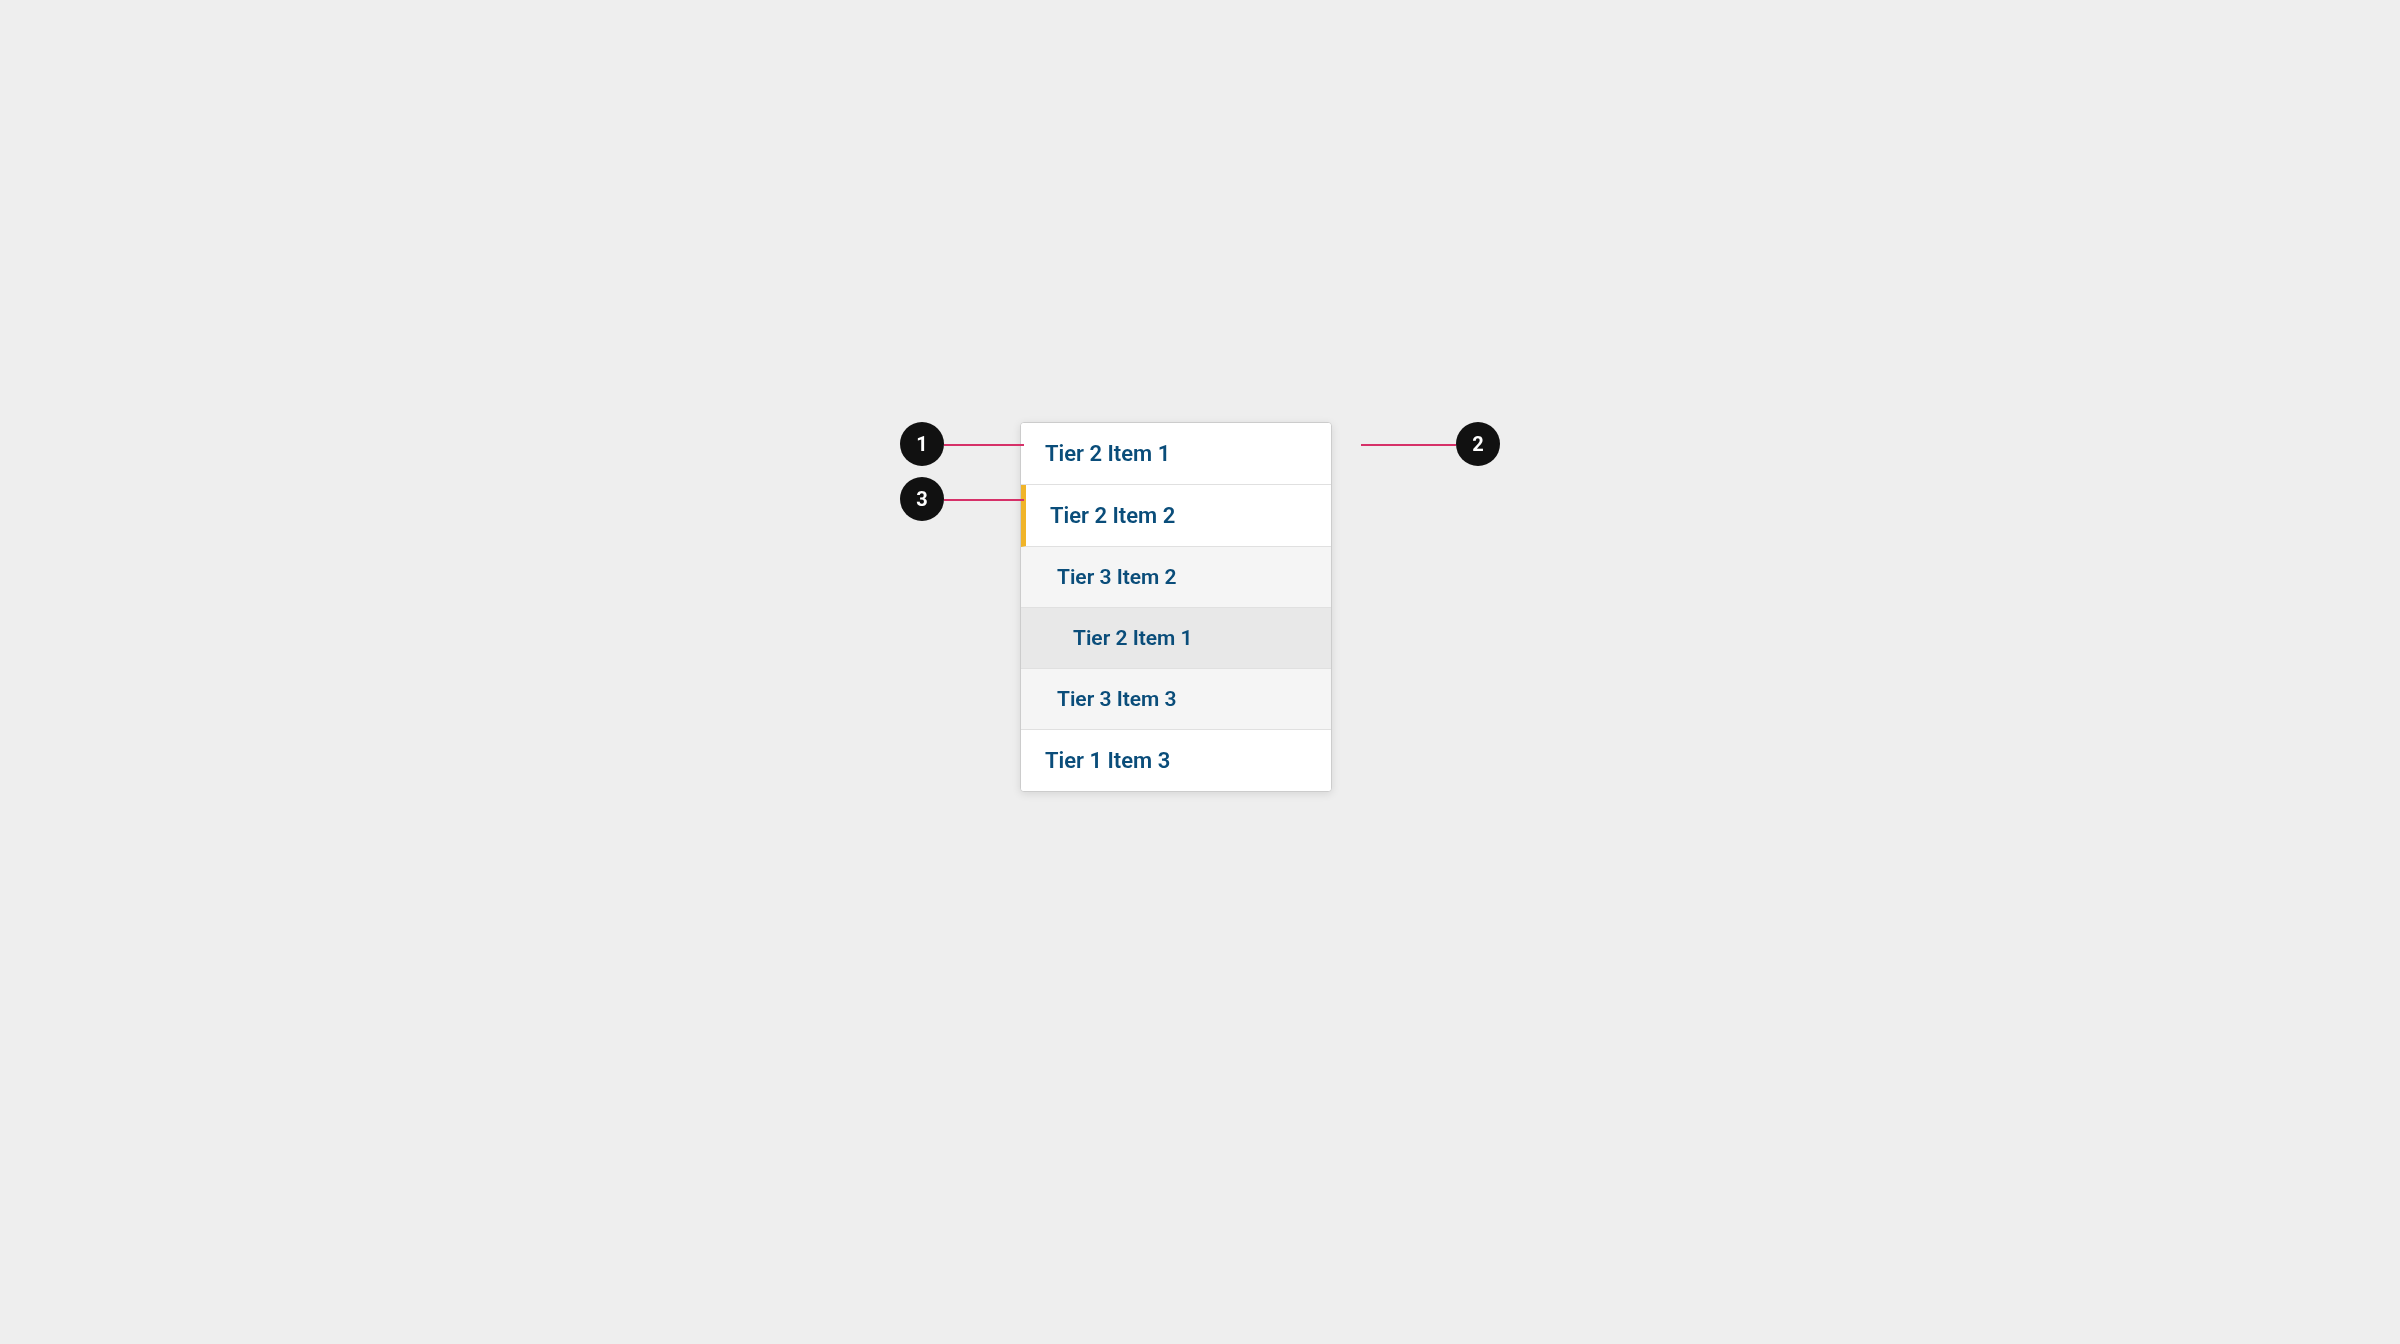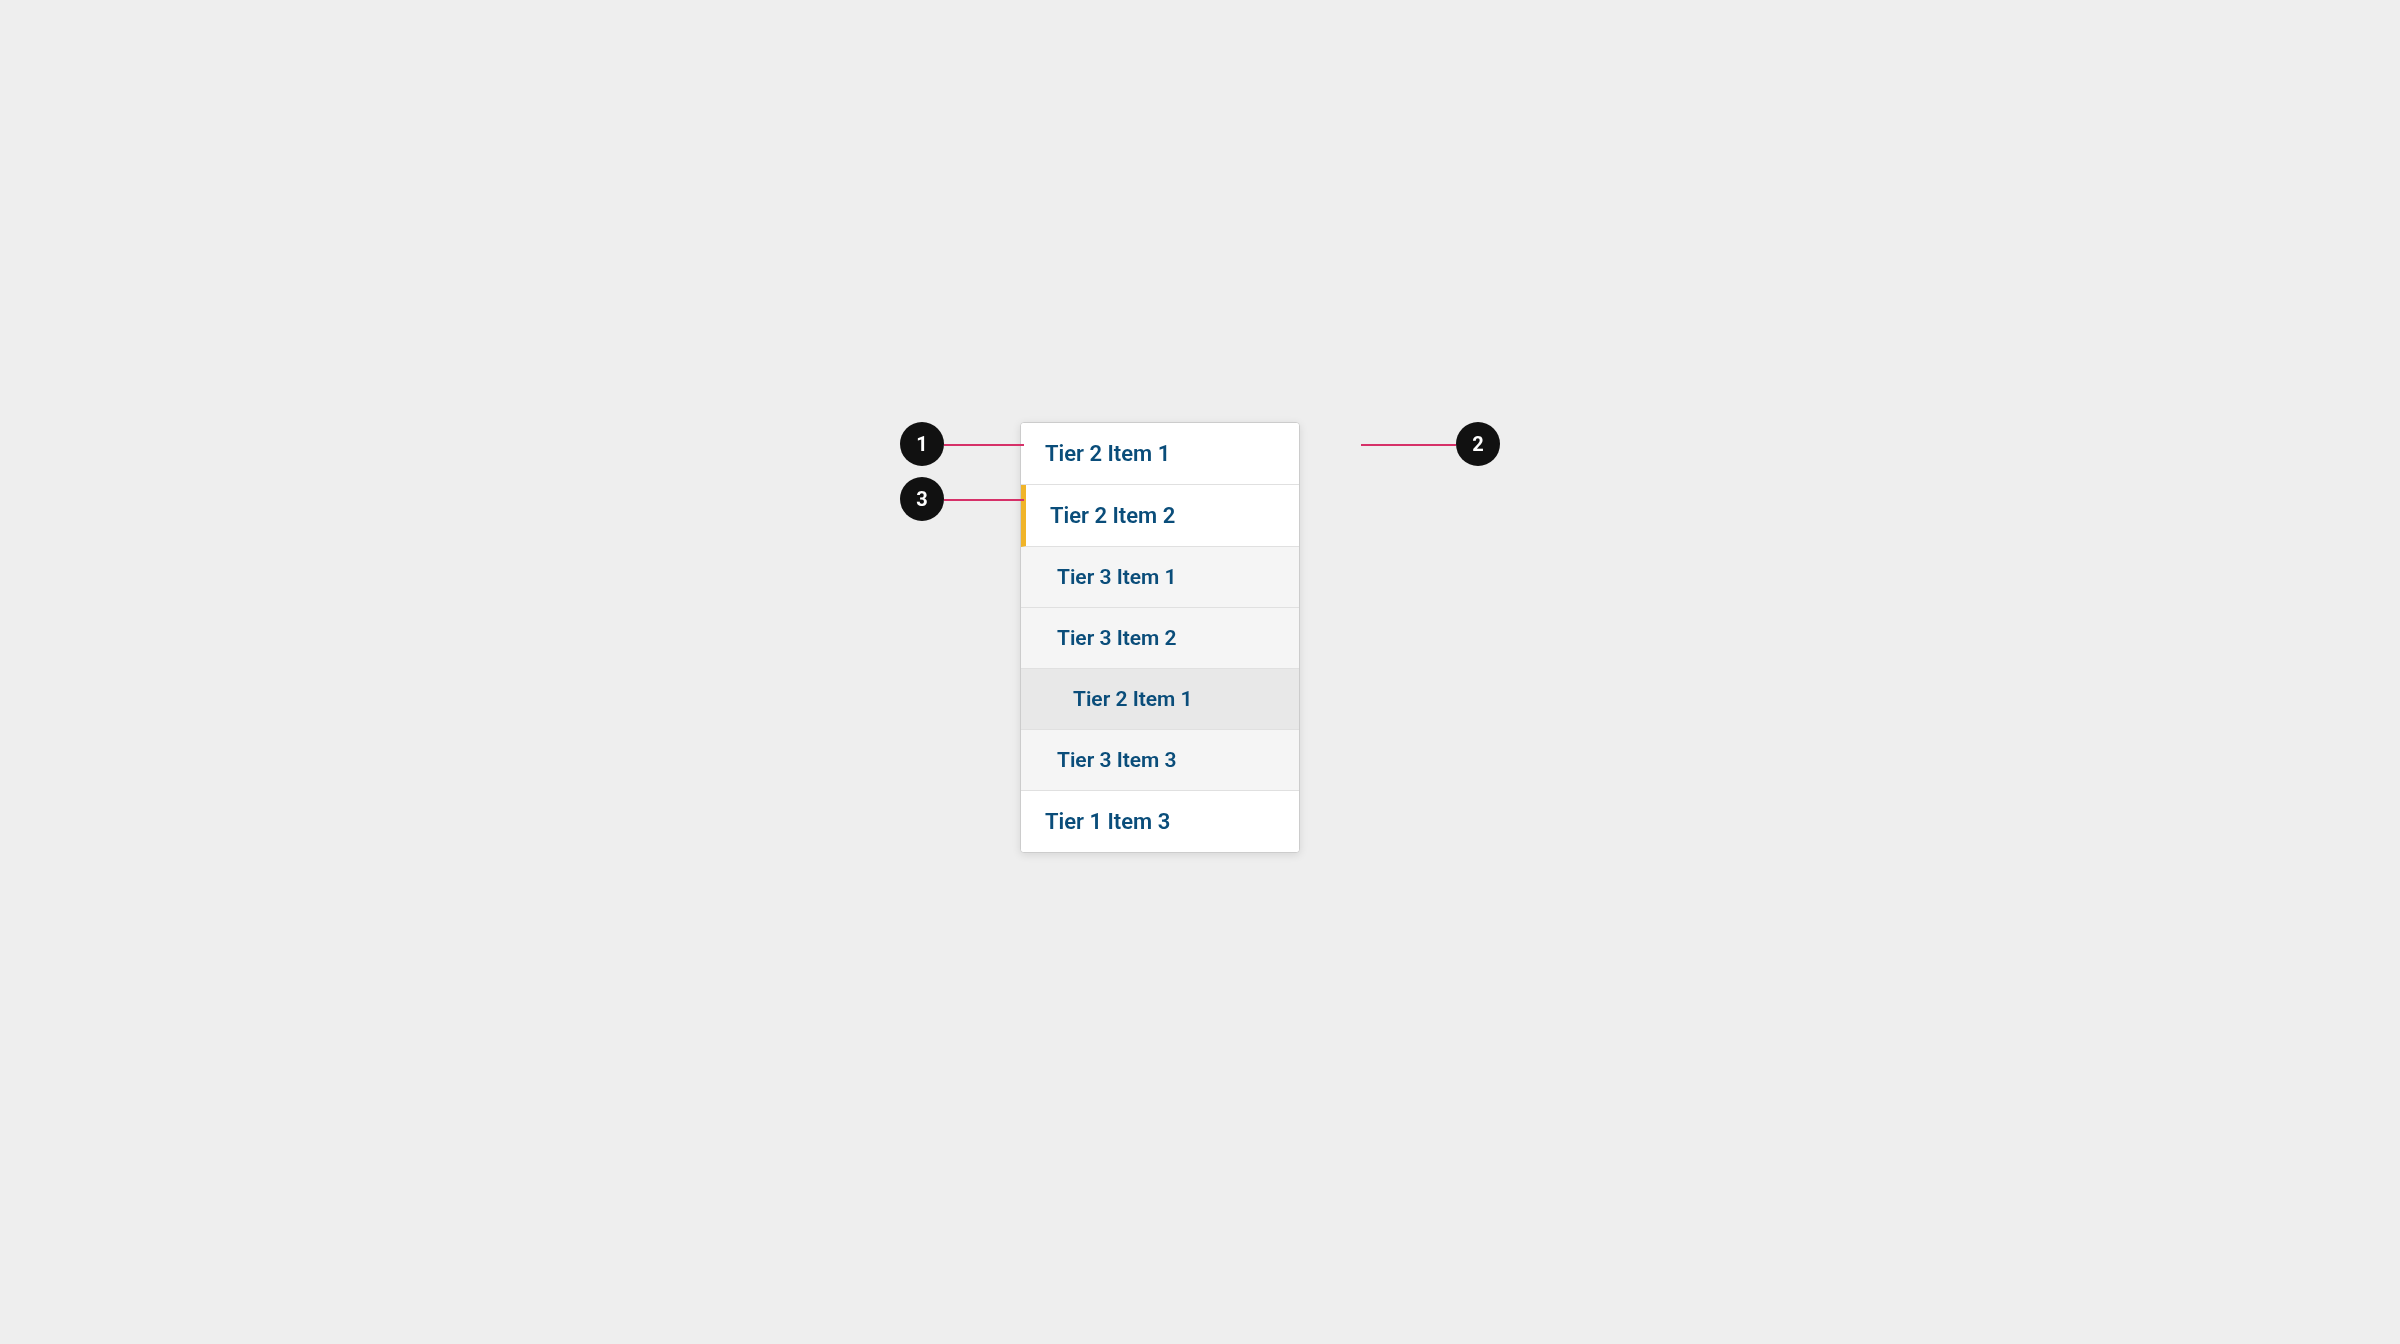--- a/index.html
+++ b/index.html
@@ -80,21 +80,21 @@
       left: 44px;
       top: 77px;
       width: 80px;
     }
 
     
     .menu {
       position: absolute;
       left: 120px;
       top: 0px;
-      width: 280px;
+      width: 312px;
       border: 1px solid #cccccc;
       border-radius: 4px;
       overflow: hidden;
       background: #ffffff;
       box-shadow: 0 2px 8px rgba(0,0,0,0.1);
     }
 
     .menu-item {
       padding: 18px 24px;
       font-size: 22px;
@@ -162,23 +162,20 @@
   <div class="menu">
 
     <div class="menu-item">
       <span>Tier 2 Item 1</span>
     </div>
 
     <div class="menu-item active-yellow">
       <span>Tier 2 Item 2</span>
     </div>
 
-    <div class="menu-item tier3">
-      <span>Tier 3 Item 1</span>
-    </div>
 
     <div class="menu-item tier3">
       <span>Tier 3 Item 2</span>
     </div>
 
     <div class="menu-item tier4">
       <span>Tier 2 Item 1</span>
     </div>
 
 

